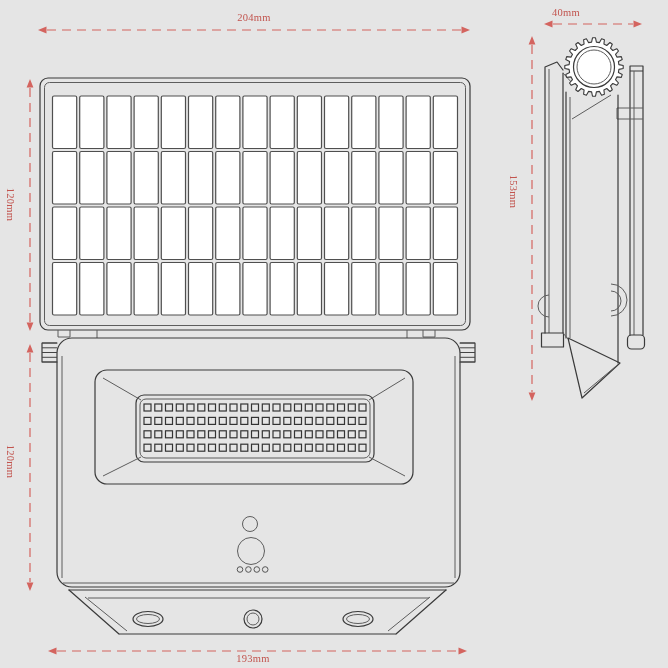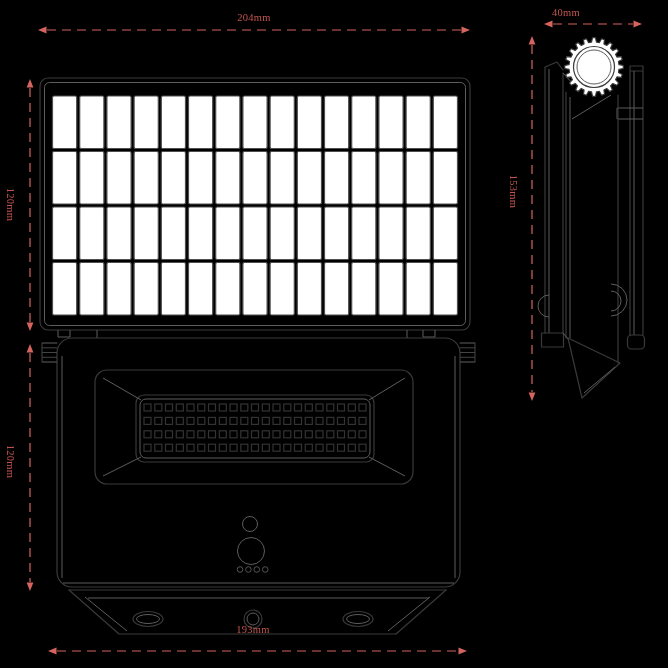--- a/index.html
+++ b/index.html
@@ -1,16 +1,16 @@
 <!DOCTYPE html>
 <html><head>
 <meta charset="utf-8">
 <style>
   html,body{margin:0;padding:0;background:#ffffff;}
-  .canvas{position:relative;width:668px;height:668px;background:#000000;overflow:hidden;
+  .canvas{position:relative;width:668px;height:668px;background:#e5e5e5;overflow:hidden;
           font-family:"Liberation Serif", serif;}
   svg{position:absolute;left:0;top:0;}
   .ln{fill:none;stroke:#3a3a3a;stroke-width:1.2;stroke-linejoin:round;stroke-linecap:round;}
   .ln2{fill:none;stroke:#5d5d5d;stroke-width:1;stroke-linejoin:round;}
   .dimln{fill:none;stroke:#d4645f;stroke-width:1.2;stroke-dasharray:9 6;}
   .arr{fill:#d4645f;stroke:none;}
   .dim-label{position:absolute;color:#c2544e;font-size:10.5px;line-height:13px;
              text-align:center;white-space:nowrap;letter-spacing:.3px;}
   .rot{transform:rotate(90deg);transform-origin:center center;}
 </style>
@@ -276,16 +276,16 @@
 
       <line class="dimln" x1="532" y1="45" x2="532" y2="392"></line>
       <polygon class="arr" points="532,36 528.6,44.5 535.4,44.5"></polygon>
       <polygon class="arr" points="532,401 528.6,392.5 535.4,392.5"></polygon>
     </g>
   </svg>
 
   <div class="dim-label" style="left:204px;top:11px;width:100px">204mm</div>
   <div class="dim-label rot" style="left:-12px;top:198px;width:44px">120mm</div>
   <div class="dim-label rot" style="left:-12px;top:455px;width:44px">120mm</div>
-  <div class="dim-label" style="left:203px;top:623px;width:100px">193mm</div>
+  <div class="dim-label" style="left:203px;top:652px;width:100px">193mm</div>
   <div class="dim-label" style="left:516px;top:6px;width:100px">40mm</div>
   <div class="dim-label rot" style="left:491px;top:185px;width:44px">153mm</div>
 </div>
 
 </body></html>

